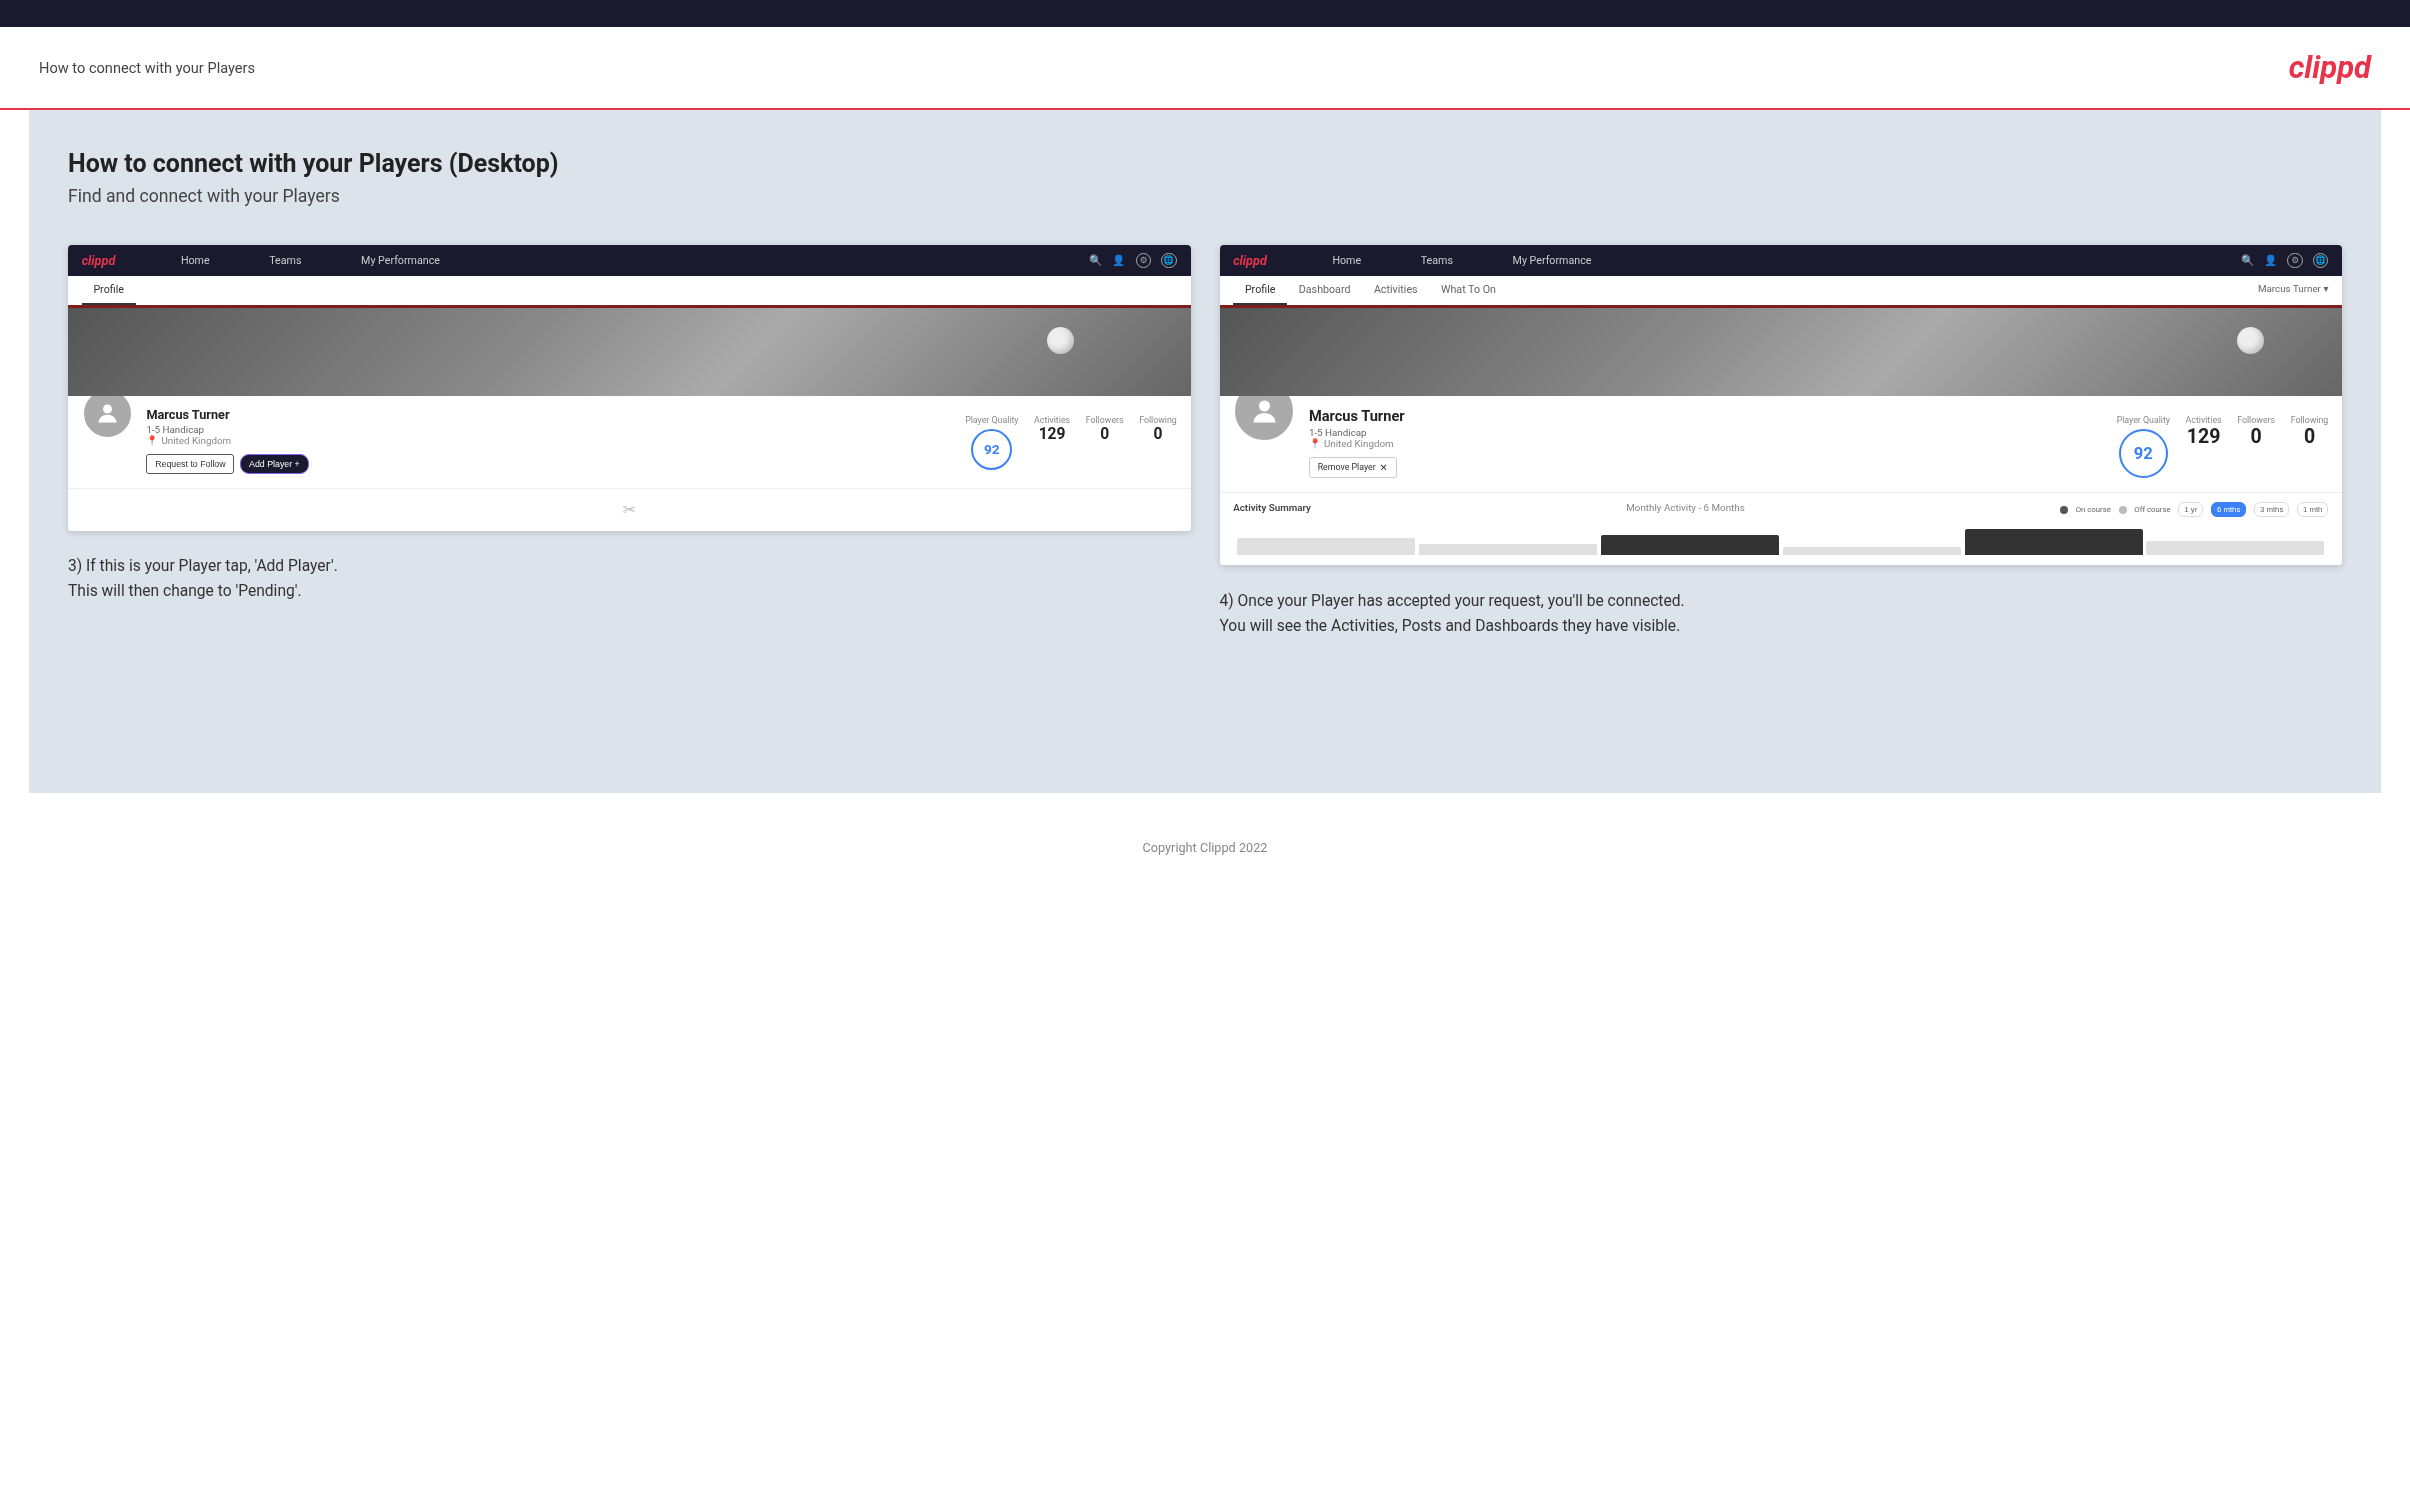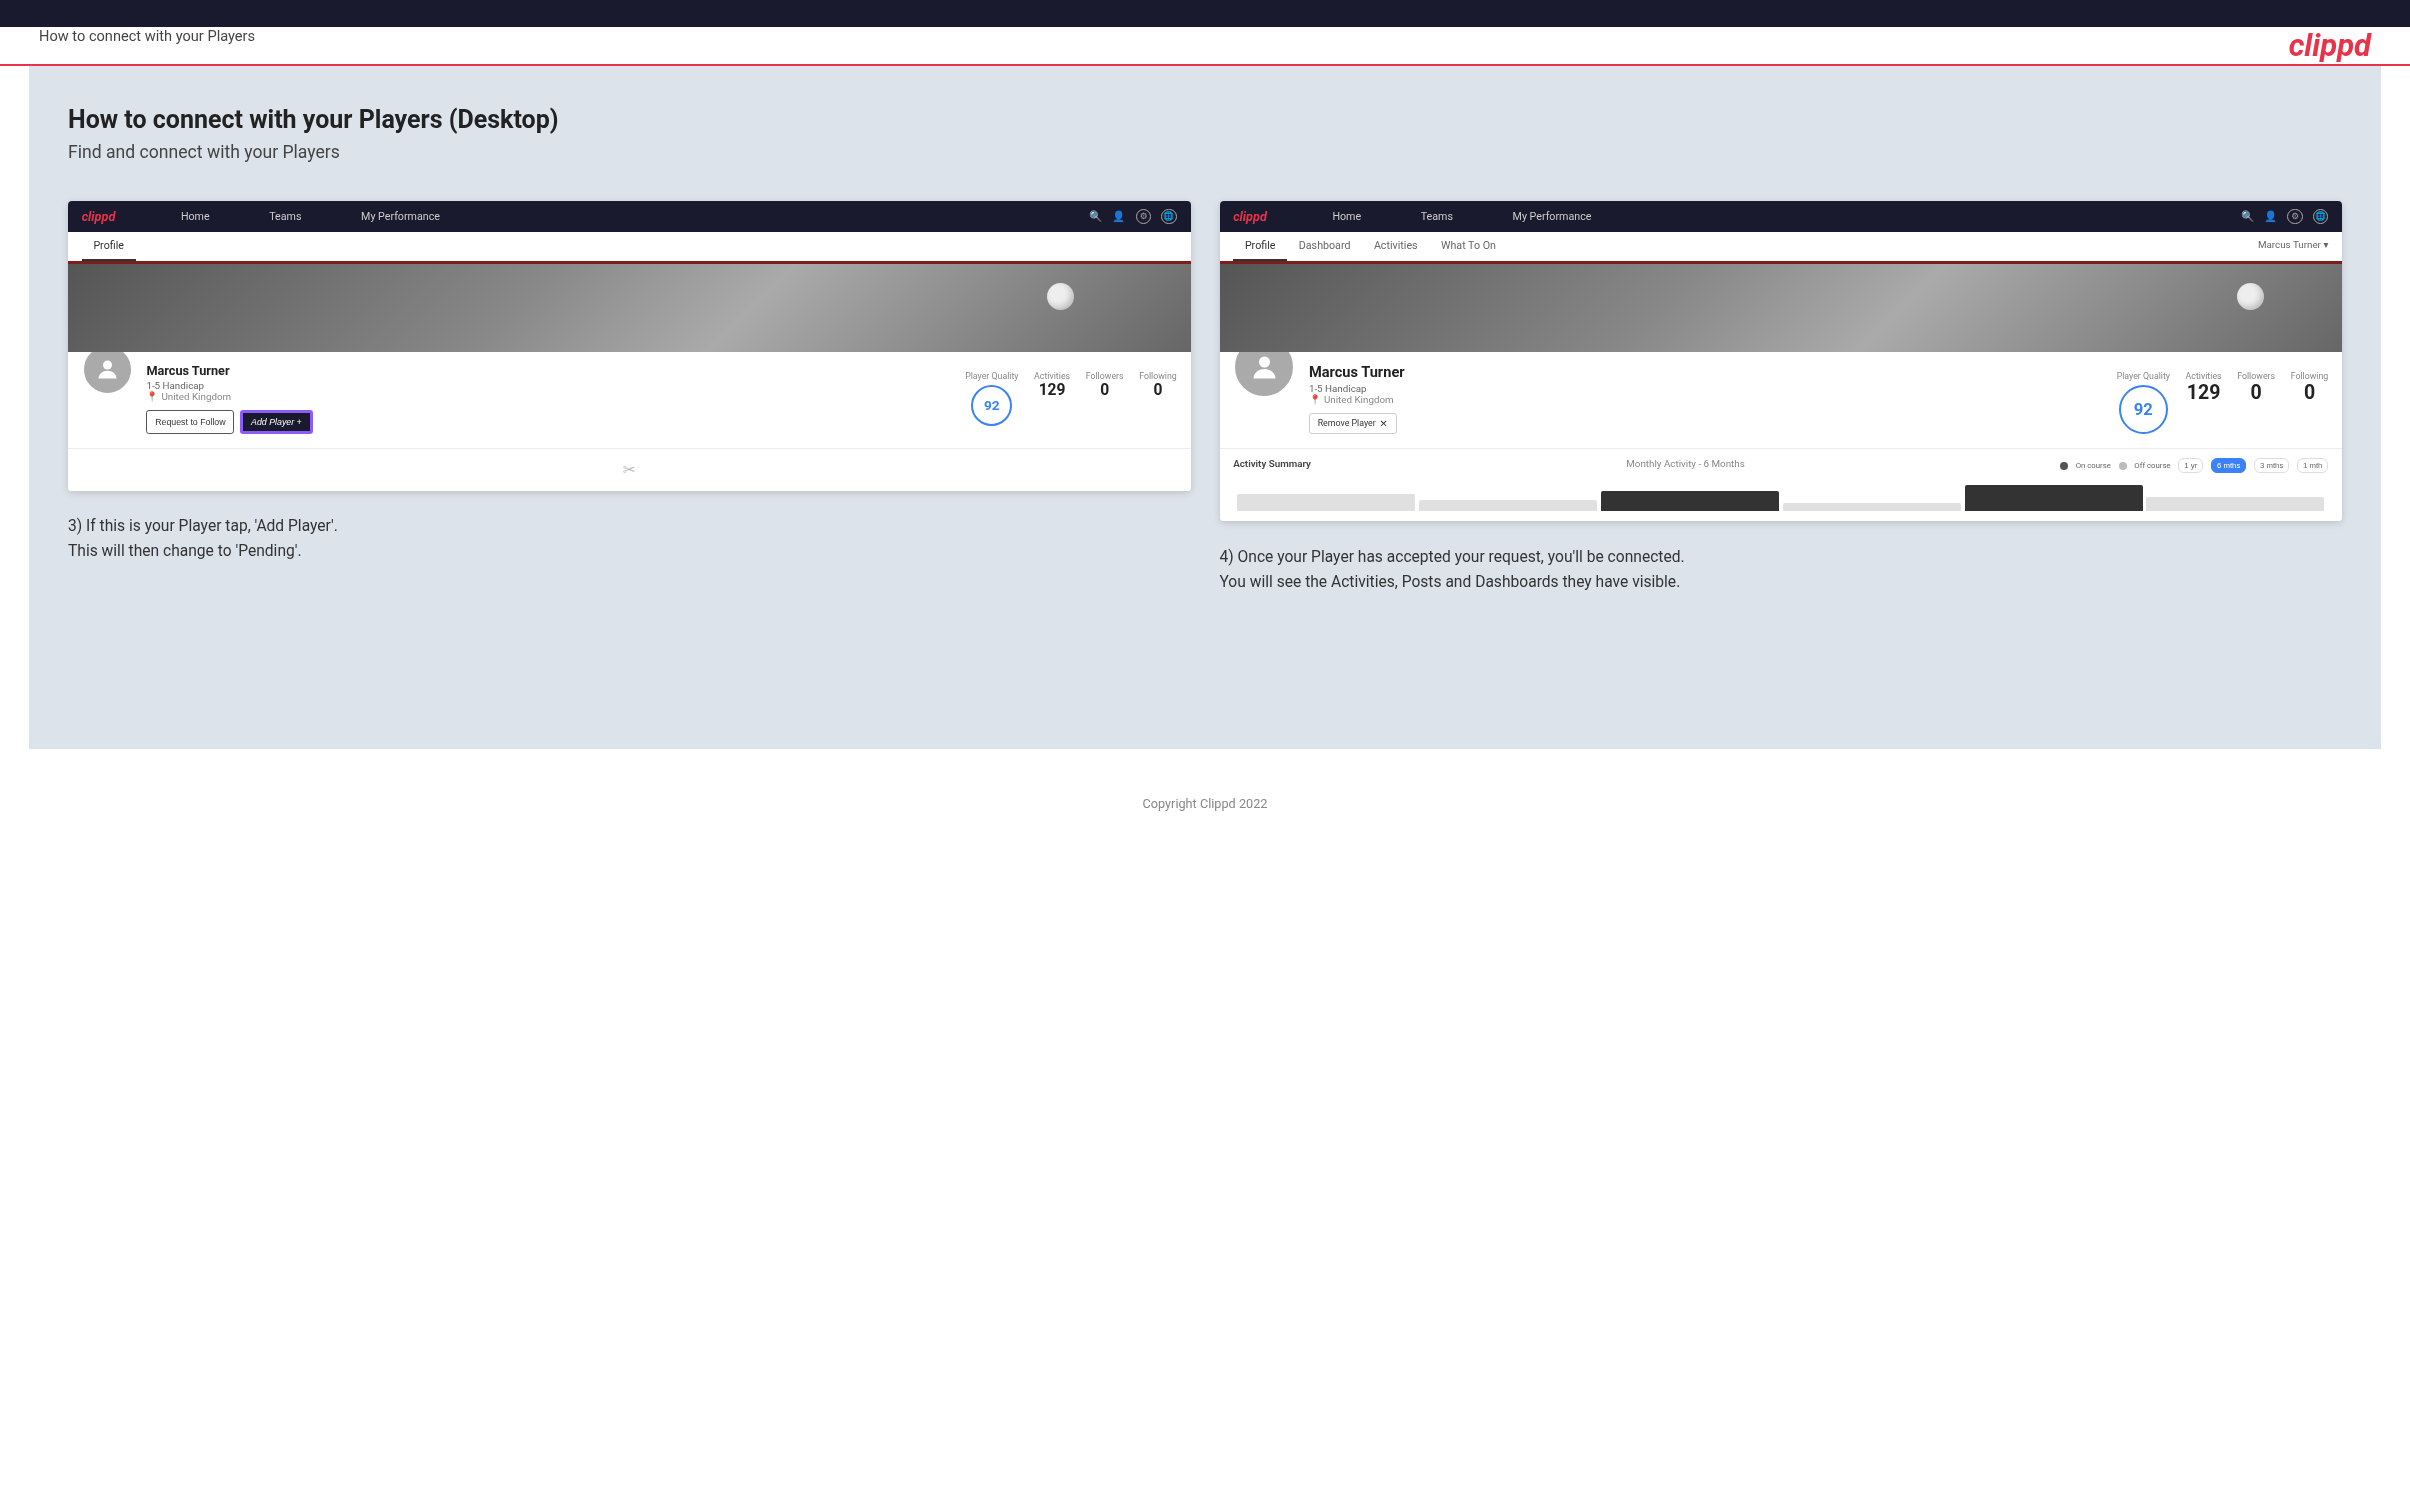--- a/index.html
+++ b/index.html
@@ -7,23 +7,23 @@
       font-family: -apple-system, BlinkMacSystemFont, 'Segoe UI', Roboto, sans-serif;
       background: #fff;
       color: #333;
     }
     .top-bar {
       background: #1a1a2e;
       height: 27px;
     }
     .header {
       display: flex;
-      align-items: flex-start;
+      align-items: center;
       justify-content: space-between;
-      padding: 0 39px;
+      padding: 22px 39px;
       border-bottom: 2px solid #e8334a;
     }
     .header-title {
       font-size: 14.6px;
       color: #444;
     }
     .clippd-logo {
       font-size: 31px;
       font-weight: 700;
       color: #e8334a;
@@ -178,25 +178,24 @@
       background: #fff;
       border: 1px solid #555;
       border-radius: 2.9px;
       color: #333;
       cursor: pointer;
     }
     .btn-add {
       font-size: 8.8px;
       padding: 3.9px 7.8px;
       background: #1a1a2e;
-      border: 3px solid #8b5cf6;
-      border-radius: 3px;
+      border: 1px solid #8b5cf6;
+      border-radius: 9px;
       color: #fff;
       cursor: pointer;
-      font-style: italic;
     }
     .stats-row {
       display: flex;
       gap: 15.6px;
       align-items: flex-start;
       margin-left: auto;
       padding-top: 7.8px;
     }
     .stat-item {
       text-align: center;

